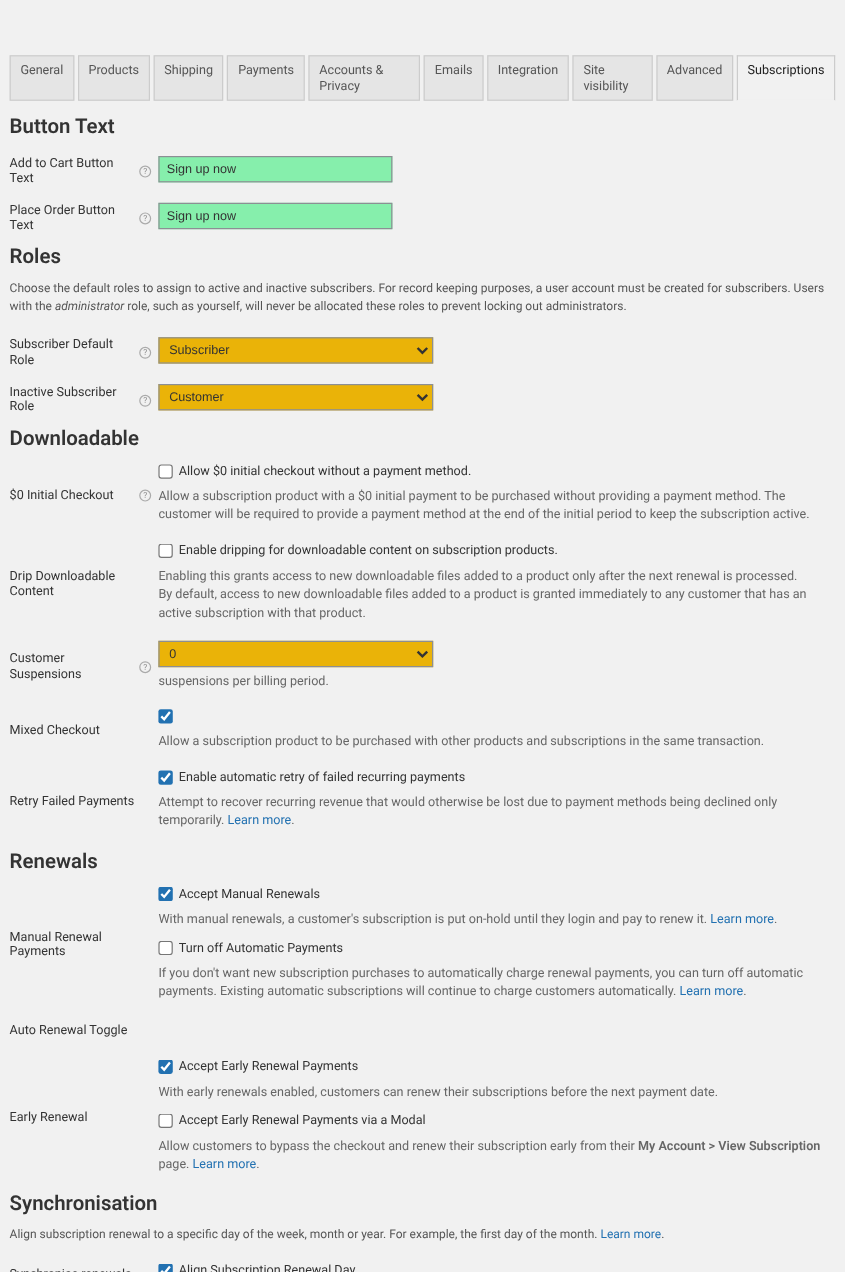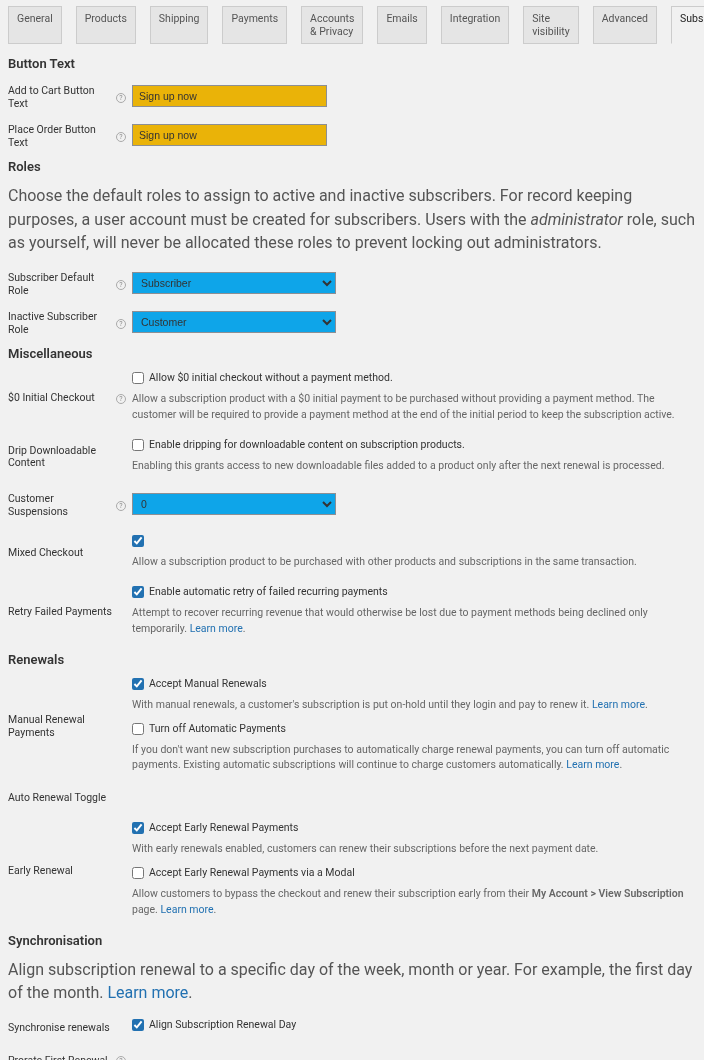--- a/index.html
+++ b/index.html
@@ -10,44 +10,45 @@
     body {
       font-family: -apple-system, BlinkMacSystemFont, "Segoe UI", Roboto, "Helvetica Neue", sans-serif;
       font-size: 11px;
       color: #333;
       background: #f1f1f1;
       padding: 6px 8px;
       width: 704px;
     }
     .tabs {
       display: flex;
-      gap: 14px;
+      gap: 3px;
       margin-bottom: 12px;
+      margin-top: 40px;
     }
     .tab {
       padding: 5px 8px;
       background: #e5e5e5;
       border: 1px solid #ccc;
       color: #555;
       font-size: 10.5px;
       cursor: pointer;
     }
     .tab.active {
       background: #f1f1f1;
       border-bottom-color: #f1f1f1;
       color: #222;
     }
     h2 {
-      font-size: 13px;
+      font-size: 17px;
       font-weight: 600;
       color: #333;
       margin: 8px 0 10px;
     }
     .section-desc {
-      font-size: 16px;
+      font-size: 10px;
       color: #555;
       margin-bottom: 14px;
       line-height: 1.45;
     }
     .row {
       display: flex;
       align-items: center;
       margin-bottom: 10px;
     }
     .row-label {
@@ -73,30 +74,30 @@
     }
     .row-content {
       flex: 1;
       font-size: 10.5px;
       color: #555;
     }
     input[type="text"] {
       width: 195px;
       padding: 3px 6px;
       border: 1px solid #8c8f94;
-      background: #eab308;
+      background: #86efac;
       font-size: 10.5px;
       color: #333;
       height: 22px;
     }
     select {
-      width: 204px;
+      width: 229px;
       padding: 2px 4px;
       border: 1px solid #8c8f94;
-      background: #0ea5e9;
+      background: #eab308;
       font-size: 10.5px;
       color: #333;
       height: 22px;
     }
     .checkbox-line {
       display: flex;
       align-items: flex-start;
       gap: 5px;
       margin-bottom: 3px;
     }
@@ -183,21 +184,21 @@
 <div class="row">
   <div class="row-label">Inactive Subscriber Role</div>
   <span class="help-icon">?</span>
   <div class="row-content">
     <select>
       <option>Customer</option>
     </select>
   </div>
 </div>
 
-<h2>Miscellaneous</h2>
+<h2>Downloadable</h2>
 
 <div class="row content-block">
   <div class="row-label">$0 Initial Checkout</div>
   <span class="help-icon">?</span>
   <div class="row-content">
     <div class="checkbox-line">
       <input type="checkbox" style="">
       <span class="checkbox-label">Allow $0 initial checkout without a payment method.</span>
     </div>
     <div class="help-text">Allow a subscription product with a $0 initial payment to be purchased without providing a payment method. The customer will be required to provide a payment method at the end of the initial period to keep the subscription active.</div>
@@ -207,31 +208,33 @@
 <div class="row content-block">
   <div class="row-label">Drip Downloadable Content</div>
   <span class="help-icon" style="visibility:hidden">?</span>
   <div class="row-content">
     <div class="checkbox-line">
       <input type="checkbox" style="">
       <span class="checkbox-label">Enable dripping for downloadable content on subscription products.</span>
     </div>
     <div class="help-text">
       <span>Enabling this grants access to new downloadable files added to a product only after the next renewal is processed.</span><br>
+      <span>By default, access to new downloadable files added to a product is granted immediately to any customer that has an active subscription with that product.</span>
     </div>
   </div>
 </div>
 
 <div class="row content-block">
   <div class="row-label">Customer Suspensions</div>
   <span class="help-icon">?</span>
   <div class="row-content">
     <select>
       <option>0</option>
     </select>
+    <div class="sub-line">suspensions per billing period.</div>
   </div>
 </div>
 
 <div class="row content-block">
   <div class="row-label">Mixed Checkout</div>
   <span class="help-icon" style="visibility:hidden">?</span>
   <div class="row-content">
     <div class="checkbox-line">
       <input type="checkbox" checked="" style="">
     </div>

